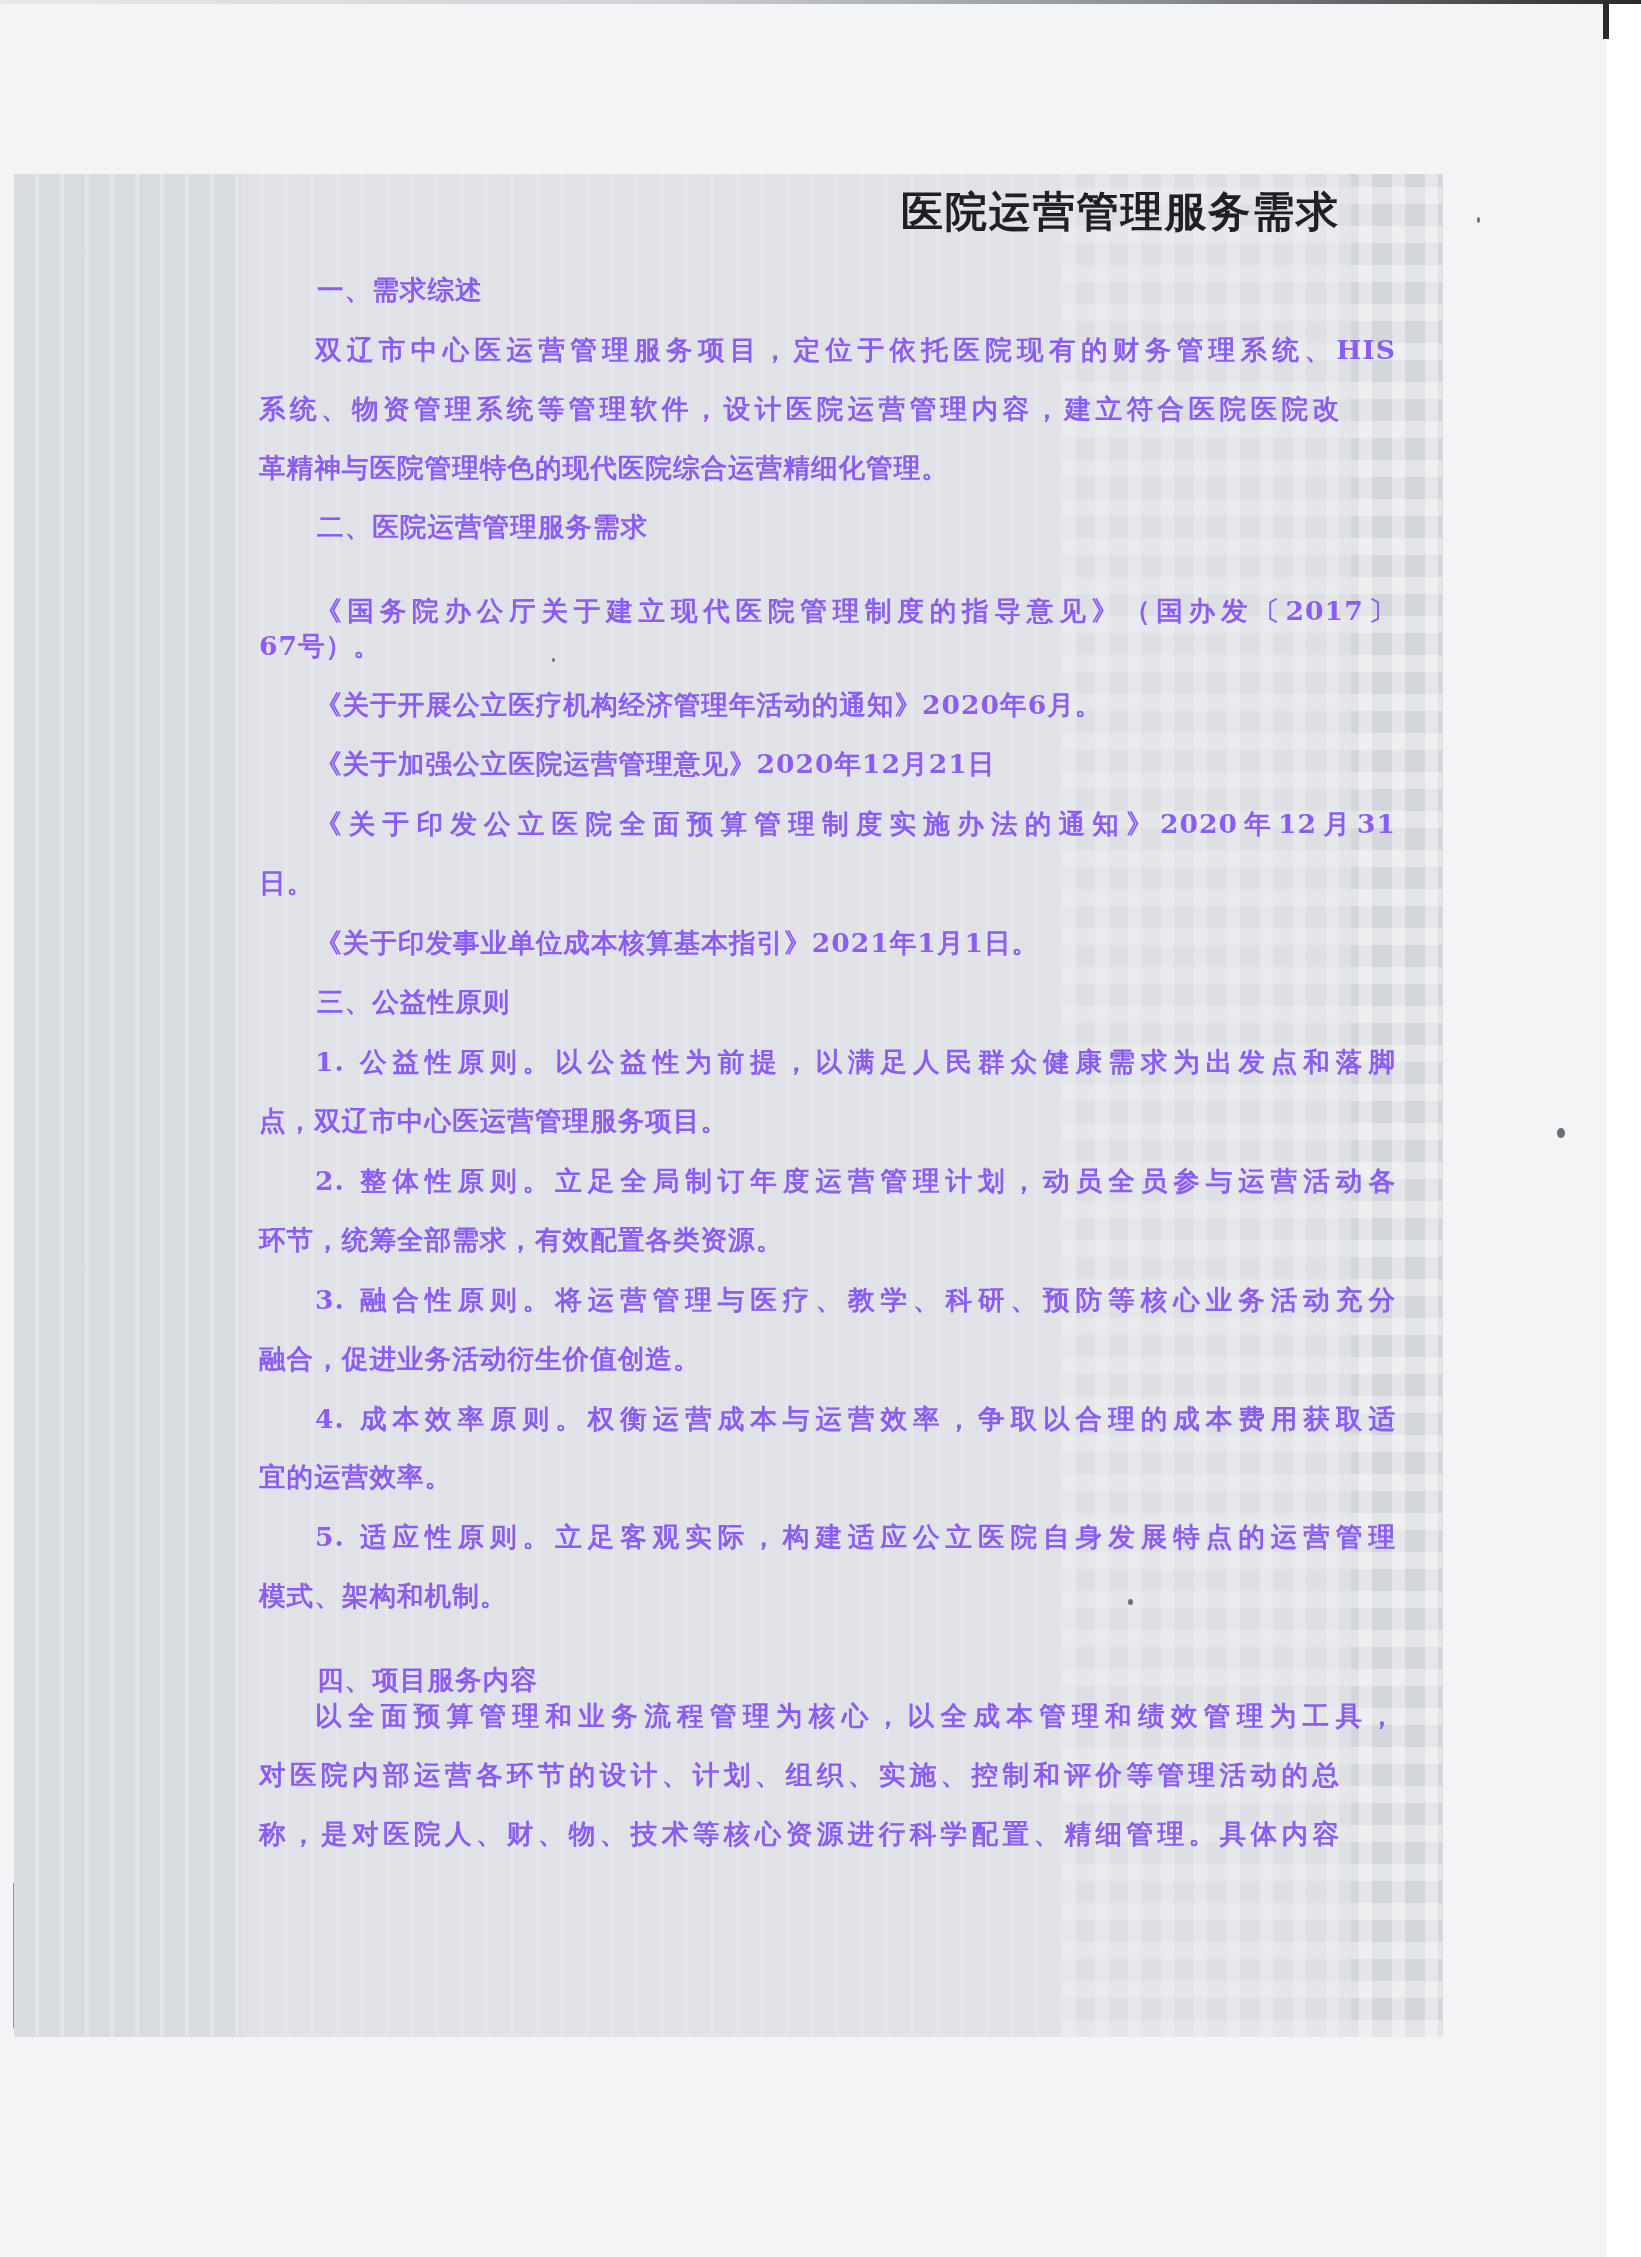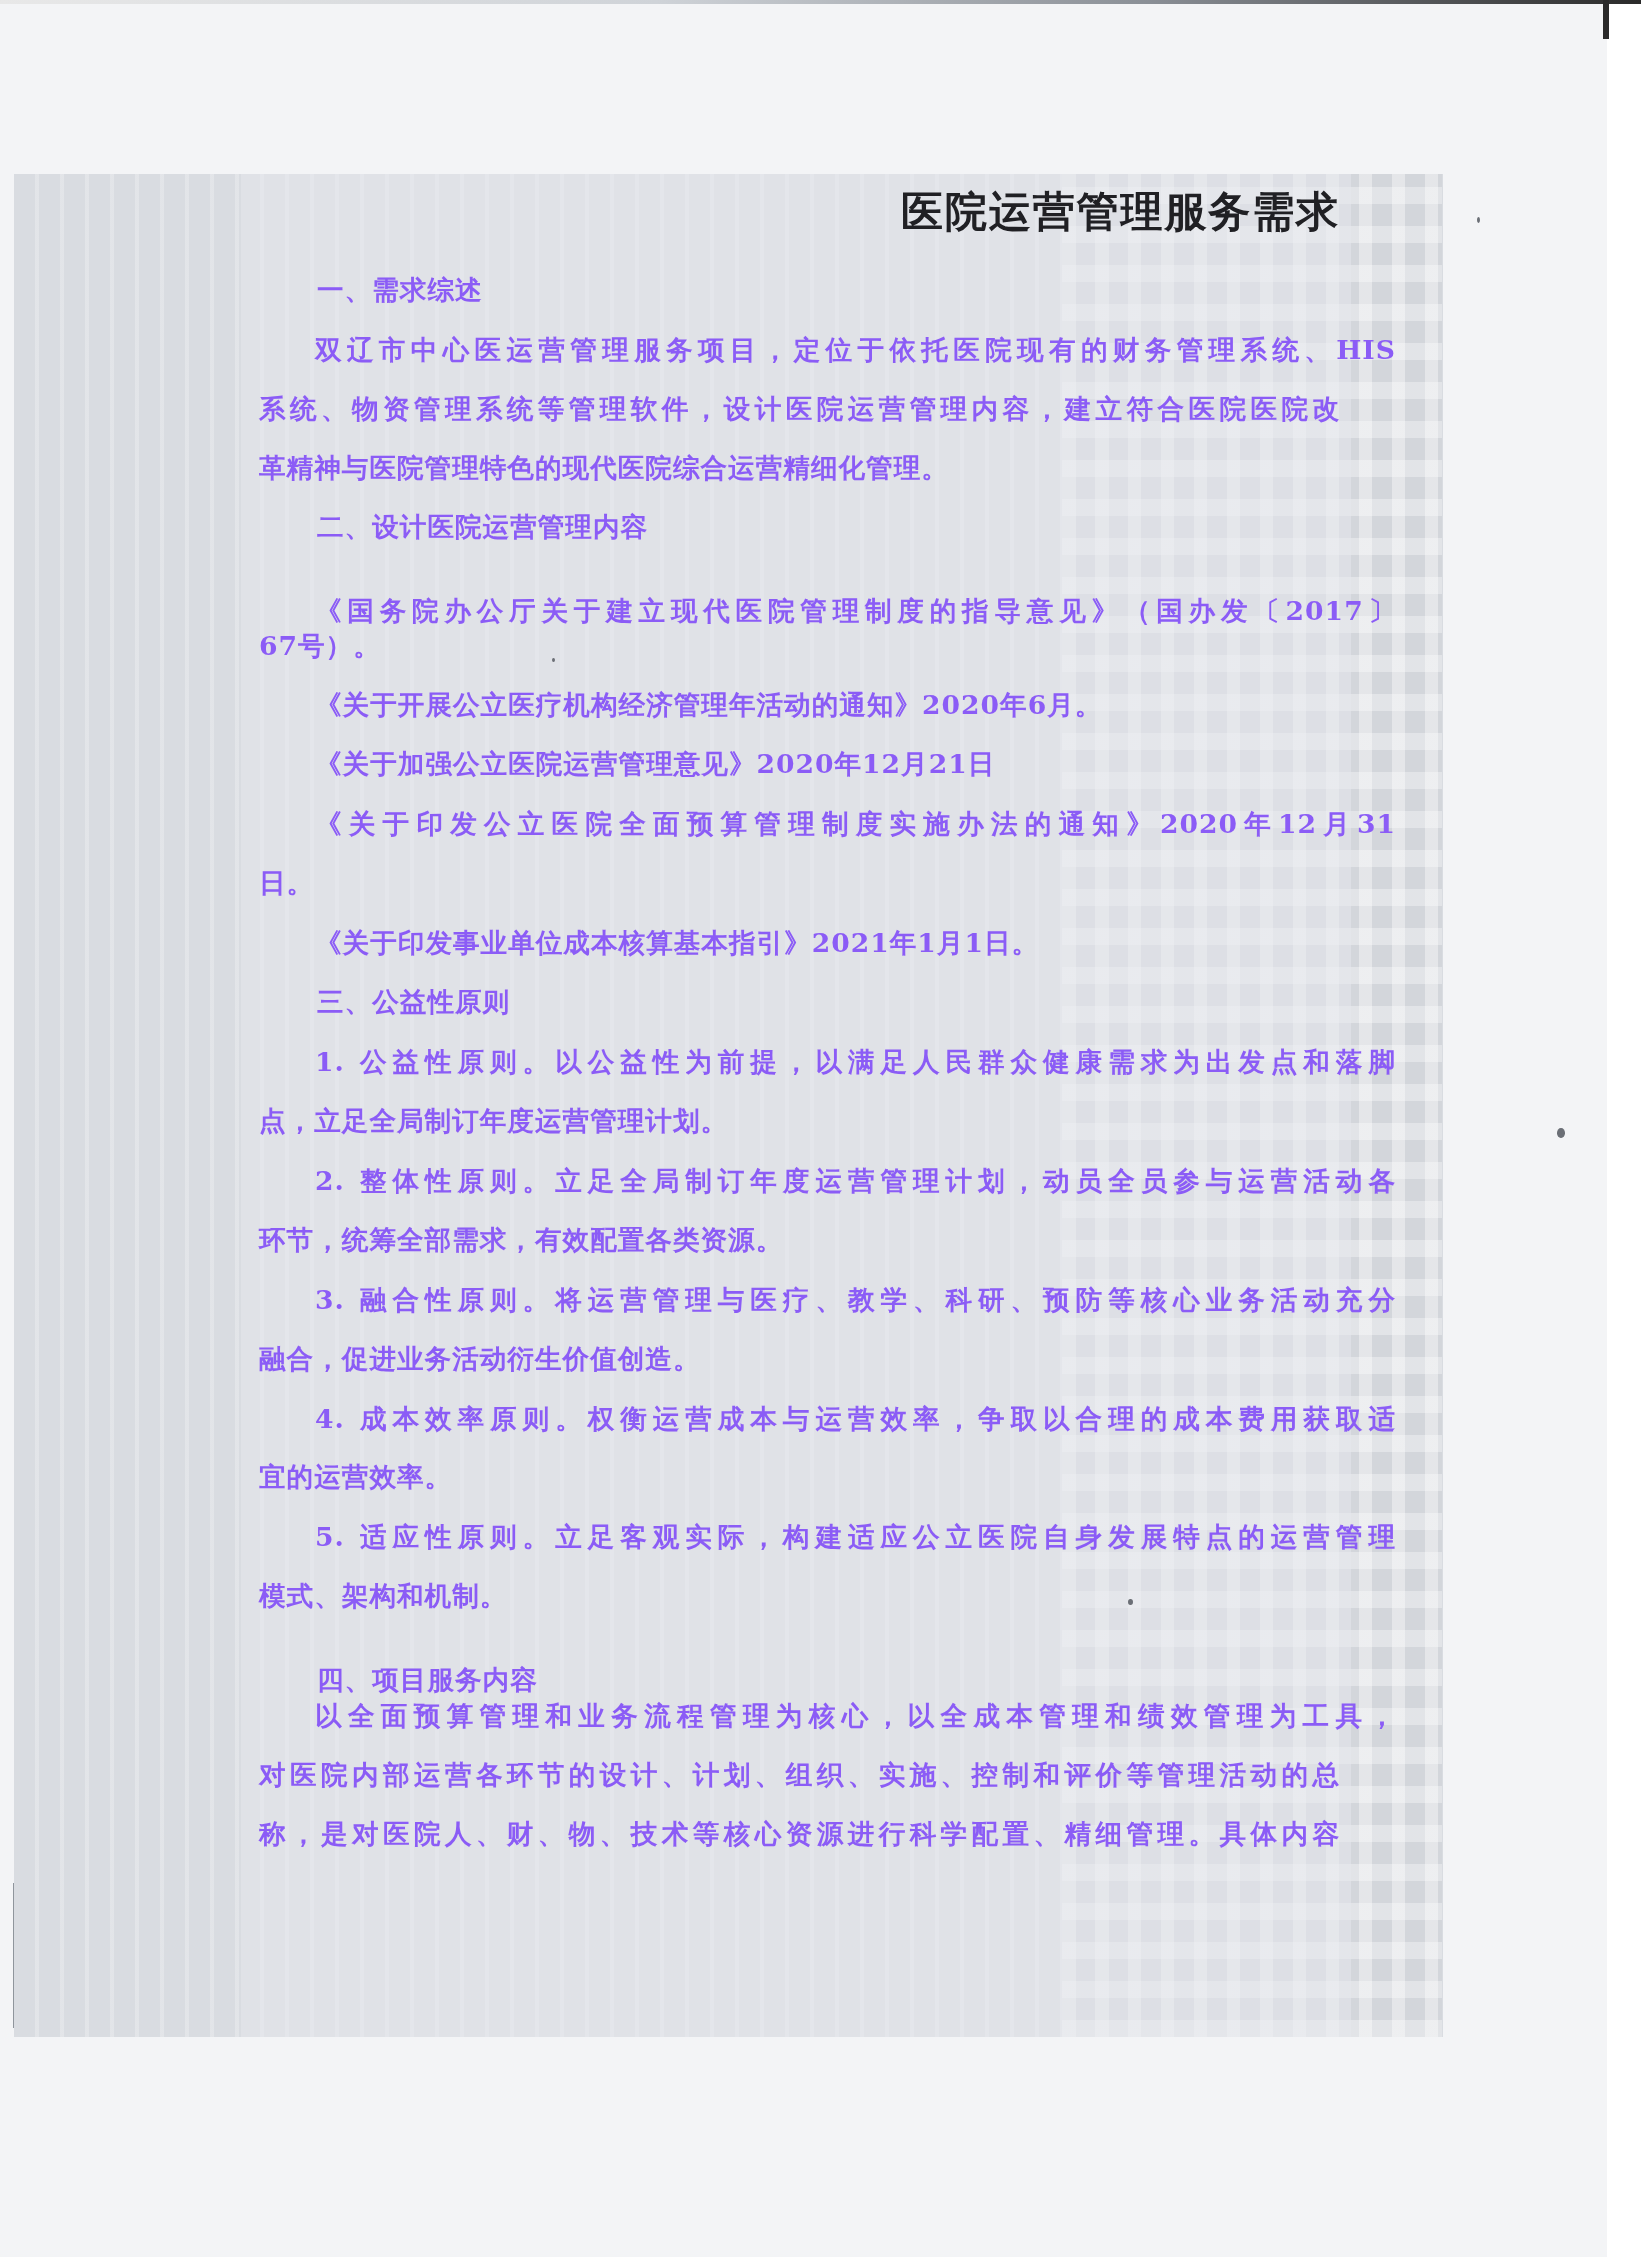--- a/index.html
+++ b/index.html
@@ -150,32 +150,32 @@
 <div class="speck" style="left:1477px;top:217px;width:2.9px;height:5.8px;"></div>
 
 <div class="doc">
   <div class="title" style="top:0px;">医院运营管理服务需求</div>
 
   <div class="line heading" style="top:87px;">一、需求综述</div>
   <div class="line indent justify" style="top:147px;">双辽市中心医运营管理服务项目，定位于依托医院现有的财务管理系统、HIS</div>
   <div class="line justify" style="top:206px;">系统、物资管理系统等管理软件，设计医院运营管理内容，建立符合医院医院改</div>
   <div class="line" style="top:265px;">革精神与医院管理特色的现代医院综合运营精细化管理。</div>
 
-  <div class="line heading" style="top:324px;">二、设计医院运营管理内容</div>
+  <div class="line heading" style="top:324px;">二、医院运营管理服务需求</div>
   <div class="line indent justify" style="top:408px;">《国务院办公厅关于建立现代医院管理制度的指导意见》（国办发〔2017〕</div>
   <div class="line" style="top:443px;">67号）。</div>
   <div class="line indent" style="top:502px;">《关于开展公立医疗机构经济管理年活动的通知》2020年6月。</div>
   <div class="line indent" style="top:531px;margin-top:30px;">《关于加强公立医院运营管理意见》2020年12月21日</div>
   <div class="line indent justify" style="top:621px;">《关于印发公立医院全面预算管理制度实施办法的通知》2020年12月31</div>
   <div class="line" style="top:680px;">日。</div>
   <div class="line indent" style="top:740px;">《关于印发事业单位成本核算基本指引》2021年1月1日。</div>
 
   <div class="line heading" style="top:799px;">三、公益性原则</div>
   <div class="line indent justify" style="top:859px;">1. 公益性原则。以公益性为前提，以满足人民群众健康需求为出发点和落脚</div>
-  <div class="line" style="top:918px;">点，立足全局制订年度运营管理计划。</div>
+  <div class="line" style="top:918px;">点，双辽市中心医运营管理服务项目。</div>
   <div class="line indent justify" style="top:978px;">2. 整体性原则。立足全局制订年度运营管理计划，动员全员参与运营活动各</div>
   <div class="line" style="top:1037px;">环节，统筹全部需求，有效配置各类资源。</div>
   <div class="line indent justify" style="top:1097px;">3. 融合性原则。将运营管理与医疗、教学、科研、预防等核心业务活动充分</div>
   <div class="line" style="top:1156px;">融合，促进业务活动衍生价值创造。</div>
   <div class="line indent justify" style="top:1216px;">4. 成本效率原则。权衡运营成本与运营效率，争取以合理的成本费用获取适</div>
   <div class="line" style="top:1274px;">宜的运营效率。</div>
   <div class="line indent justify" style="top:1334px;">5. 适应性原则。立足客观实际，构建适应公立医院自身发展特点的运营管理</div>
   <div class="line" style="top:1393px;">模式、架构和机制。</div>
 
   <div class="line heading" style="top:1453px;margin-top:24px;">四、项目服务内容</div>

